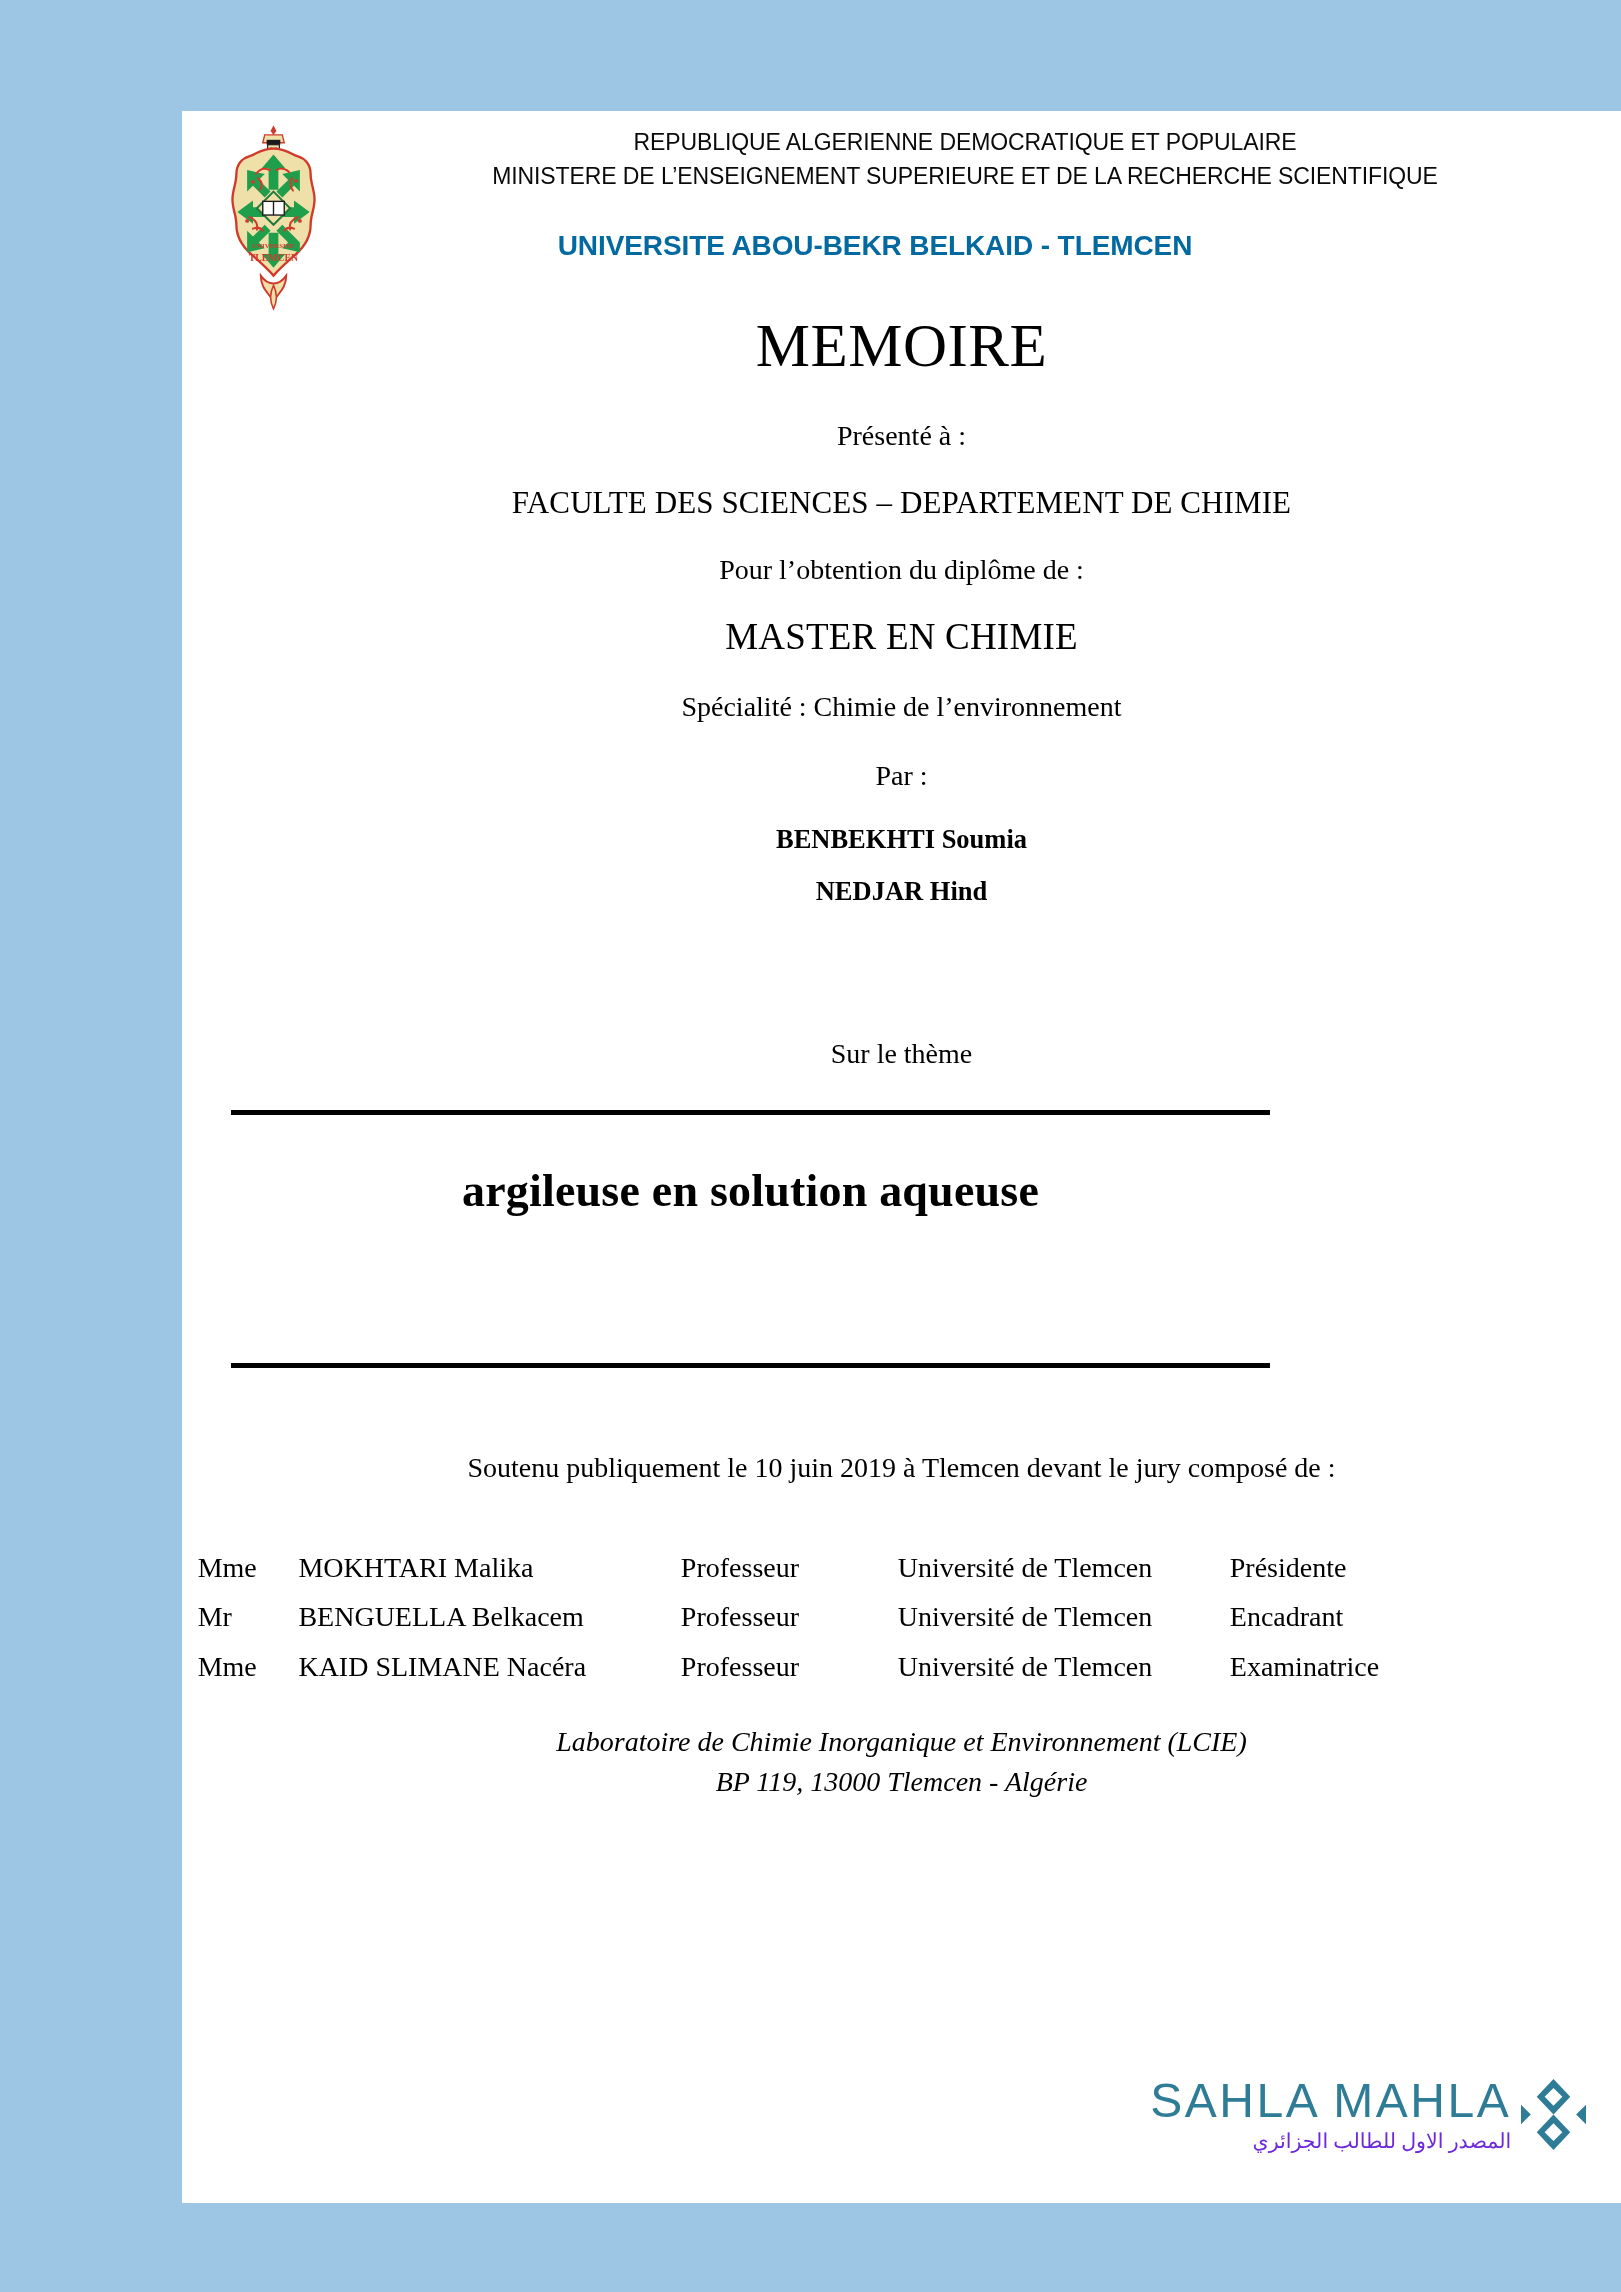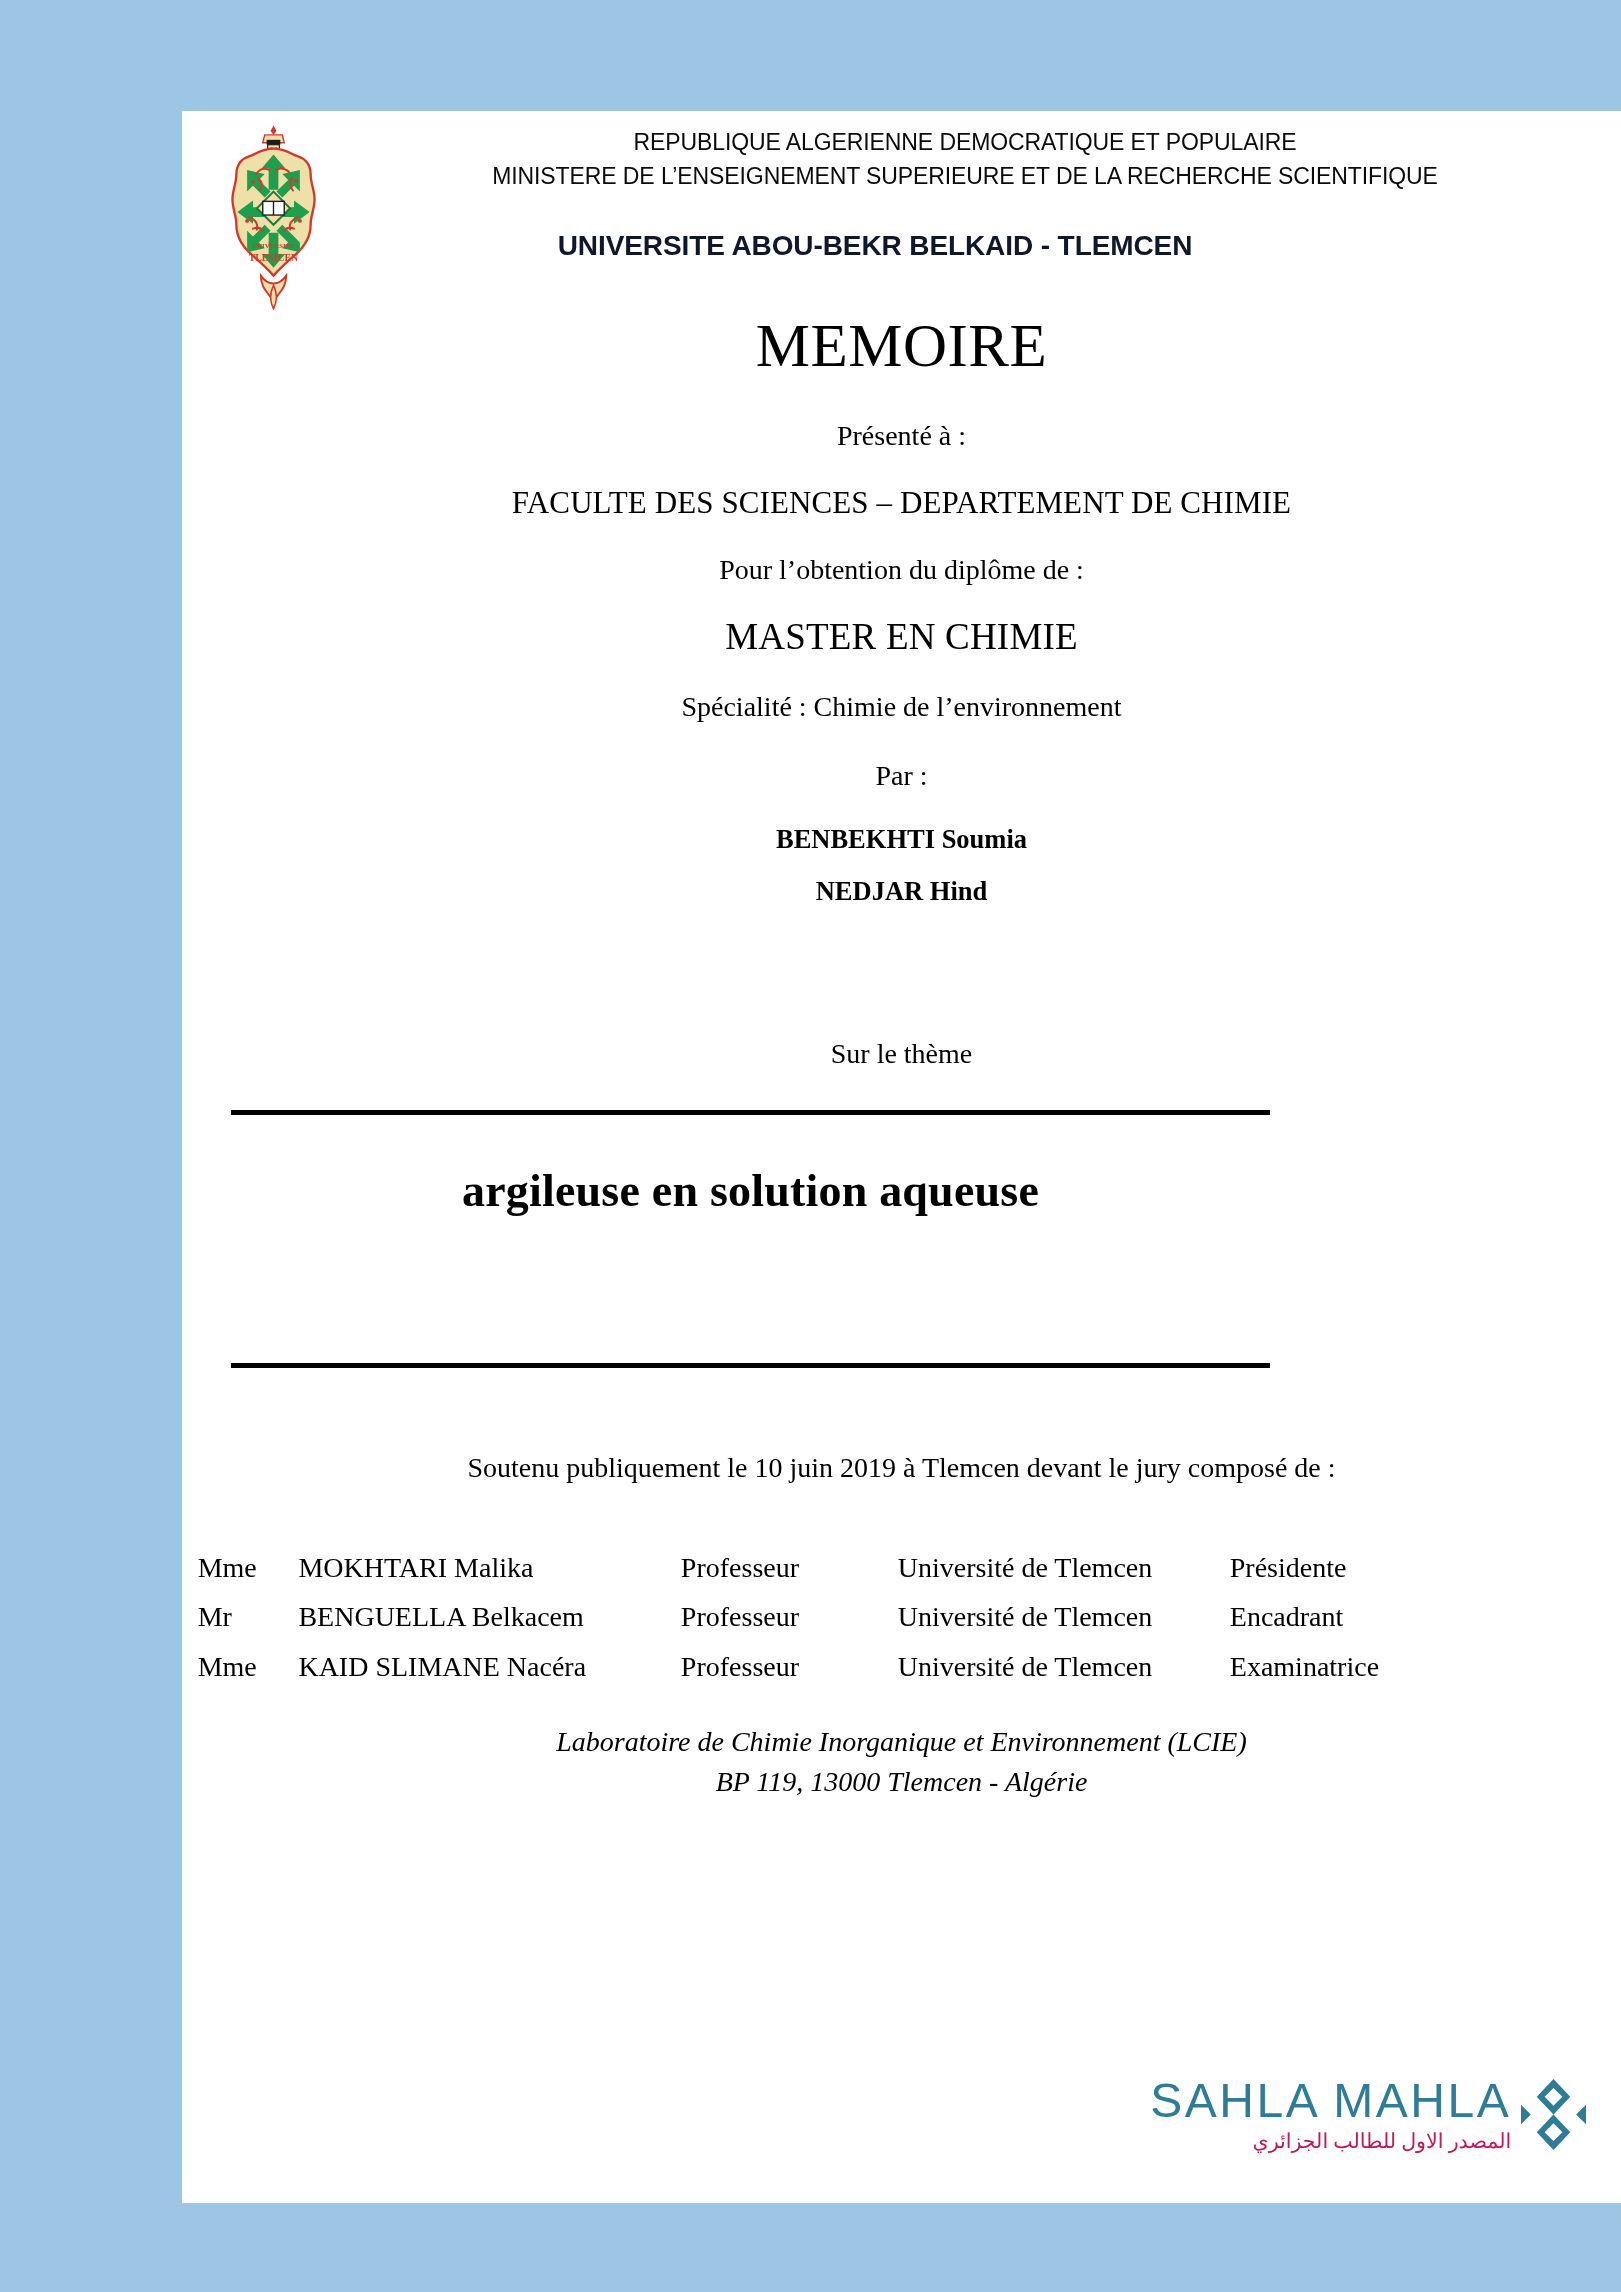--- a/index.html
+++ b/index.html
@@ -45,21 +45,21 @@
   }
   .ministry-lines .l1 { display:block; }
   .ministry-lines .l2 { display:block; }
 
   .univ-title {
     text-align: center;
     font-family: "Liberation Sans", sans-serif;
     font-size: 28px;
     font-weight: 700;
     letter-spacing: -0.1px;
-    color: #0f172a;
+    color: #0369a1;
     margin-top: 37px;
     padding-left: 58px;
     padding-right: 147px;
     margin-left: 36px;
   }
 
   
   #univ-logo {
     position: absolute;
     left: 28px;
@@ -229,21 +229,21 @@
   }
   .wm-main {
     font-family: "Liberation Sans", sans-serif;
     font-size: 48px;
     font-weight: 400;
     letter-spacing: 2.5px;
     color: #2E7C96;
   }
   .wm-sub {
     font-size: 20.6px;
-    color: #be185d;
+    color: #6d28d9;
     margin-top: 6.9px;
     direction: rtl;
     letter-spacing: 0.5px;
   }
   #wm-logo-icon { width: 65px; height: 71px; display:block; }
 </style>
 </head>
 <body>
 
 <div id="page-sheet">

